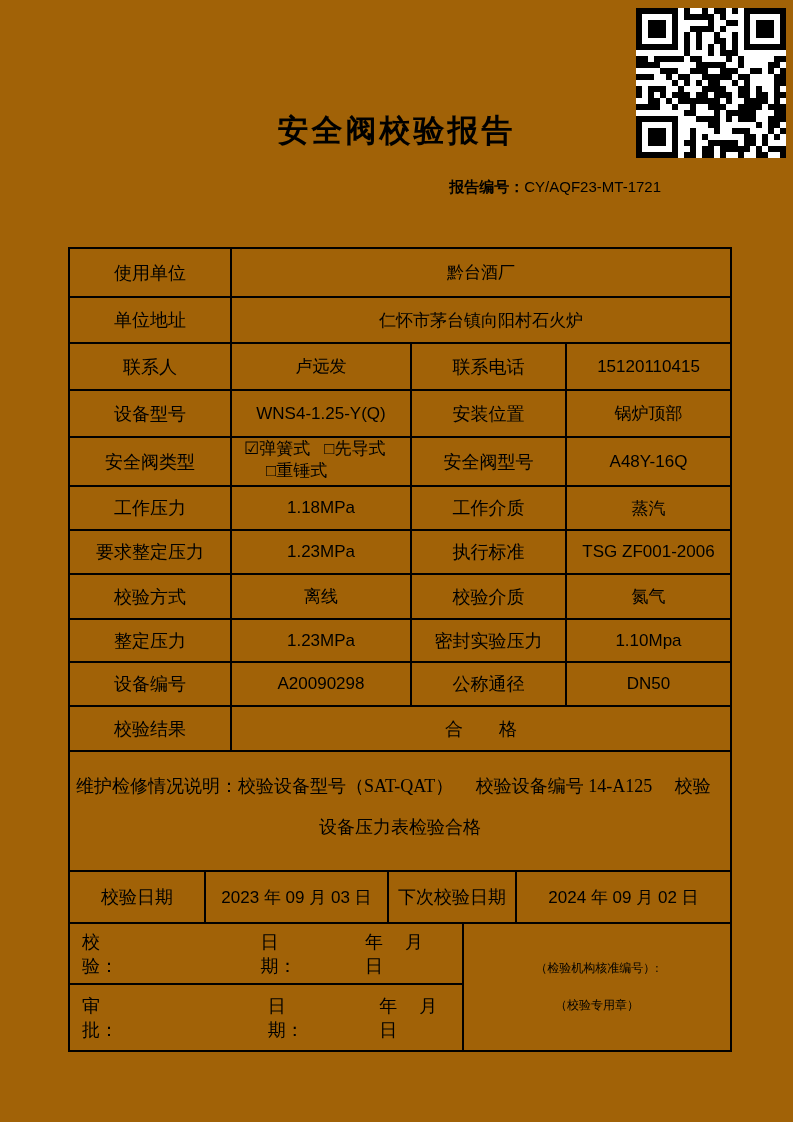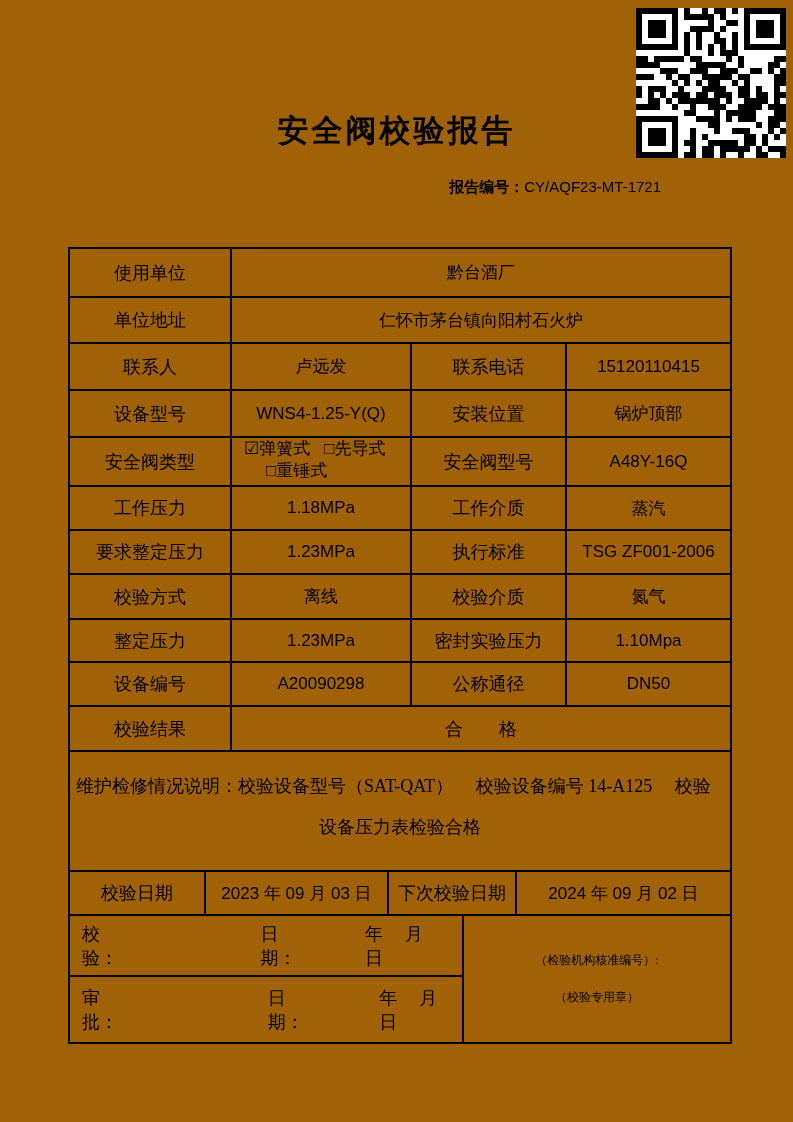--- a/index.html
+++ b/index.html
@@ -383,21 +383,21 @@
       <div class="cell lab pre" style="grid-column:2/5">合        格</div>
     </div>
 
     <div class="row" style="height:120px; grid-template-columns:1fr">
       <div class="cell maint">
         <div class="m1">维护检修情况说明：校验设备型号（SAT-QAT）　 校验设备编号 14-A125　 校验</div>
         <div class="m2">设备压力表检验合格</div>
       </div>
     </div>
 
-    <div class="row cols-d" style="height:44px">
+    <div class="row cols-d" style="height:52px">
       <div class="cell lab">校验日期</div>
       <div class="cell val17 sans">2023 年 09 月 03 日</div>
       <div class="cell lab">下次校验日期</div>
       <div class="cell val17 sans">2024 年 09 月 02 日</div>
     </div>
 
     <div class="row cols-s" style="height:128px; grid-template-rows:61px auto">
       <div class="cell sig-left" style="grid-area:1/1/2/2; border-bottom:2px solid #000">
         <span>校验：</span>
         <span class="sdate">日期：</span>

